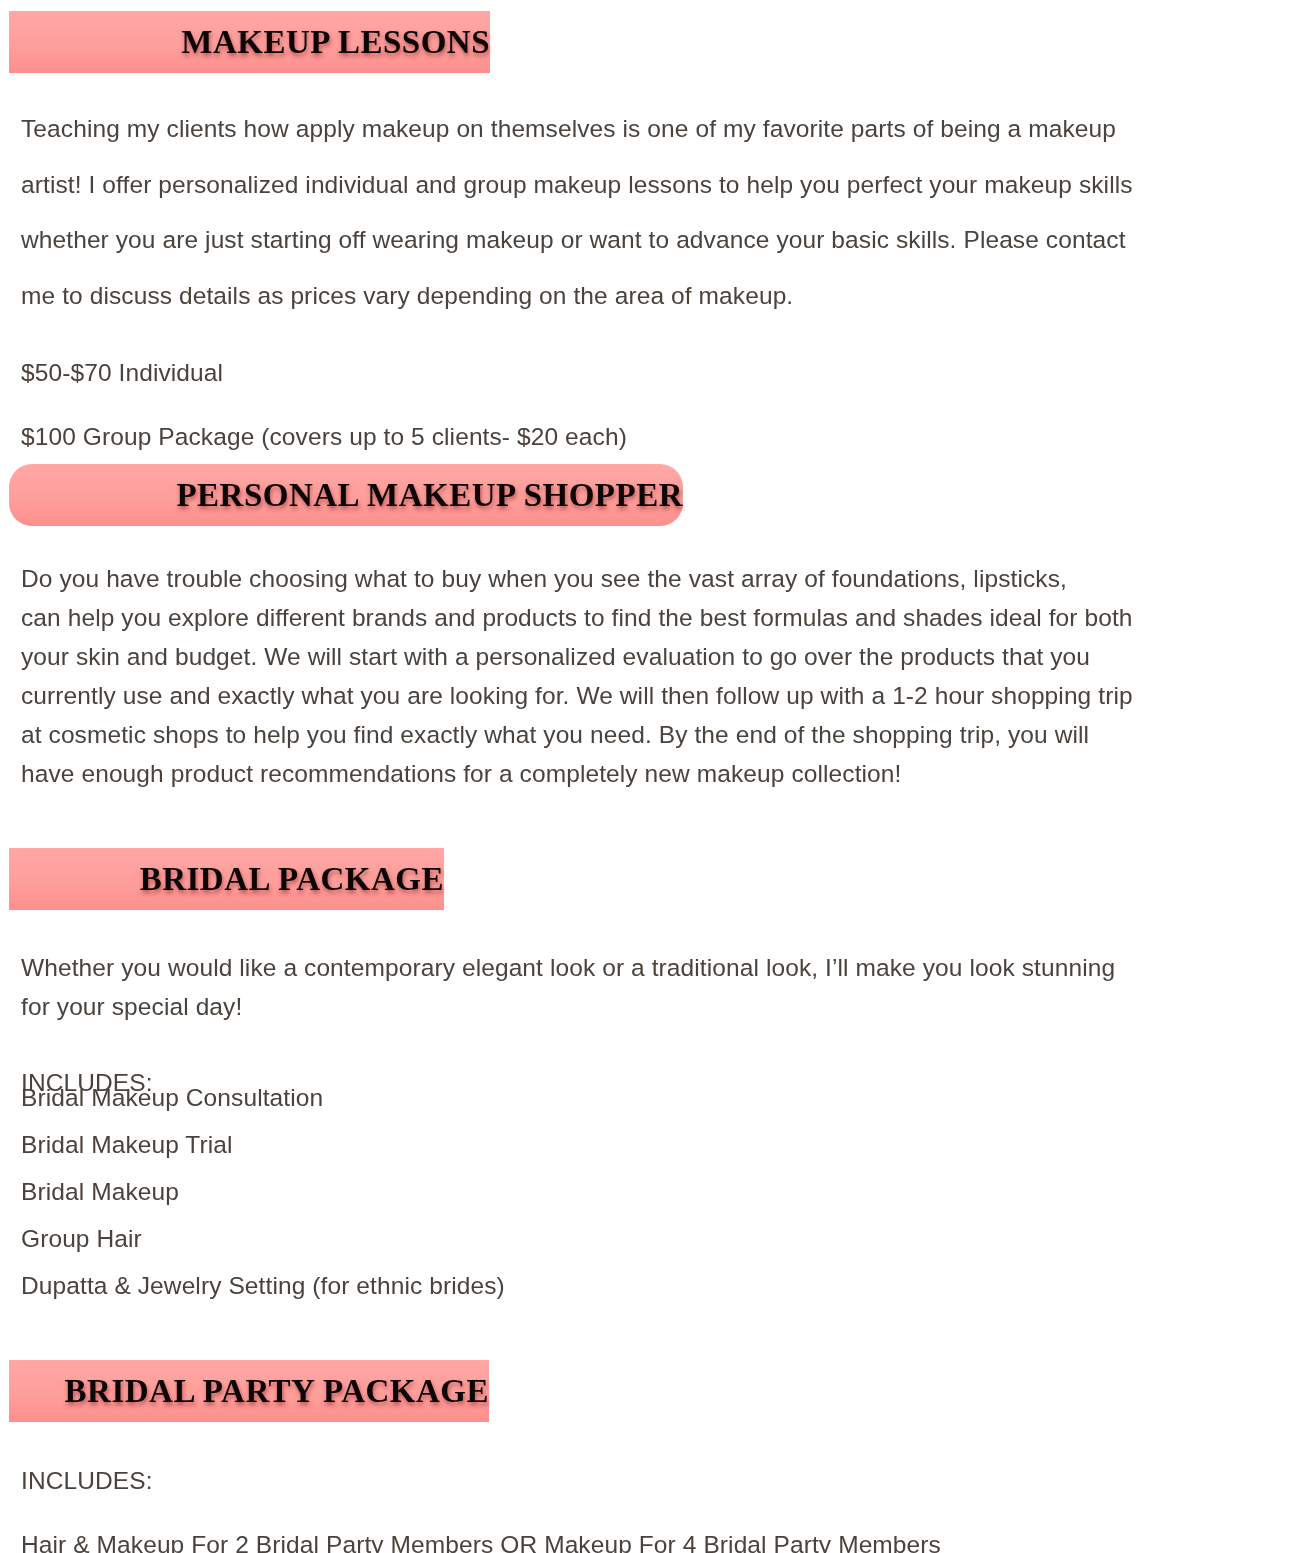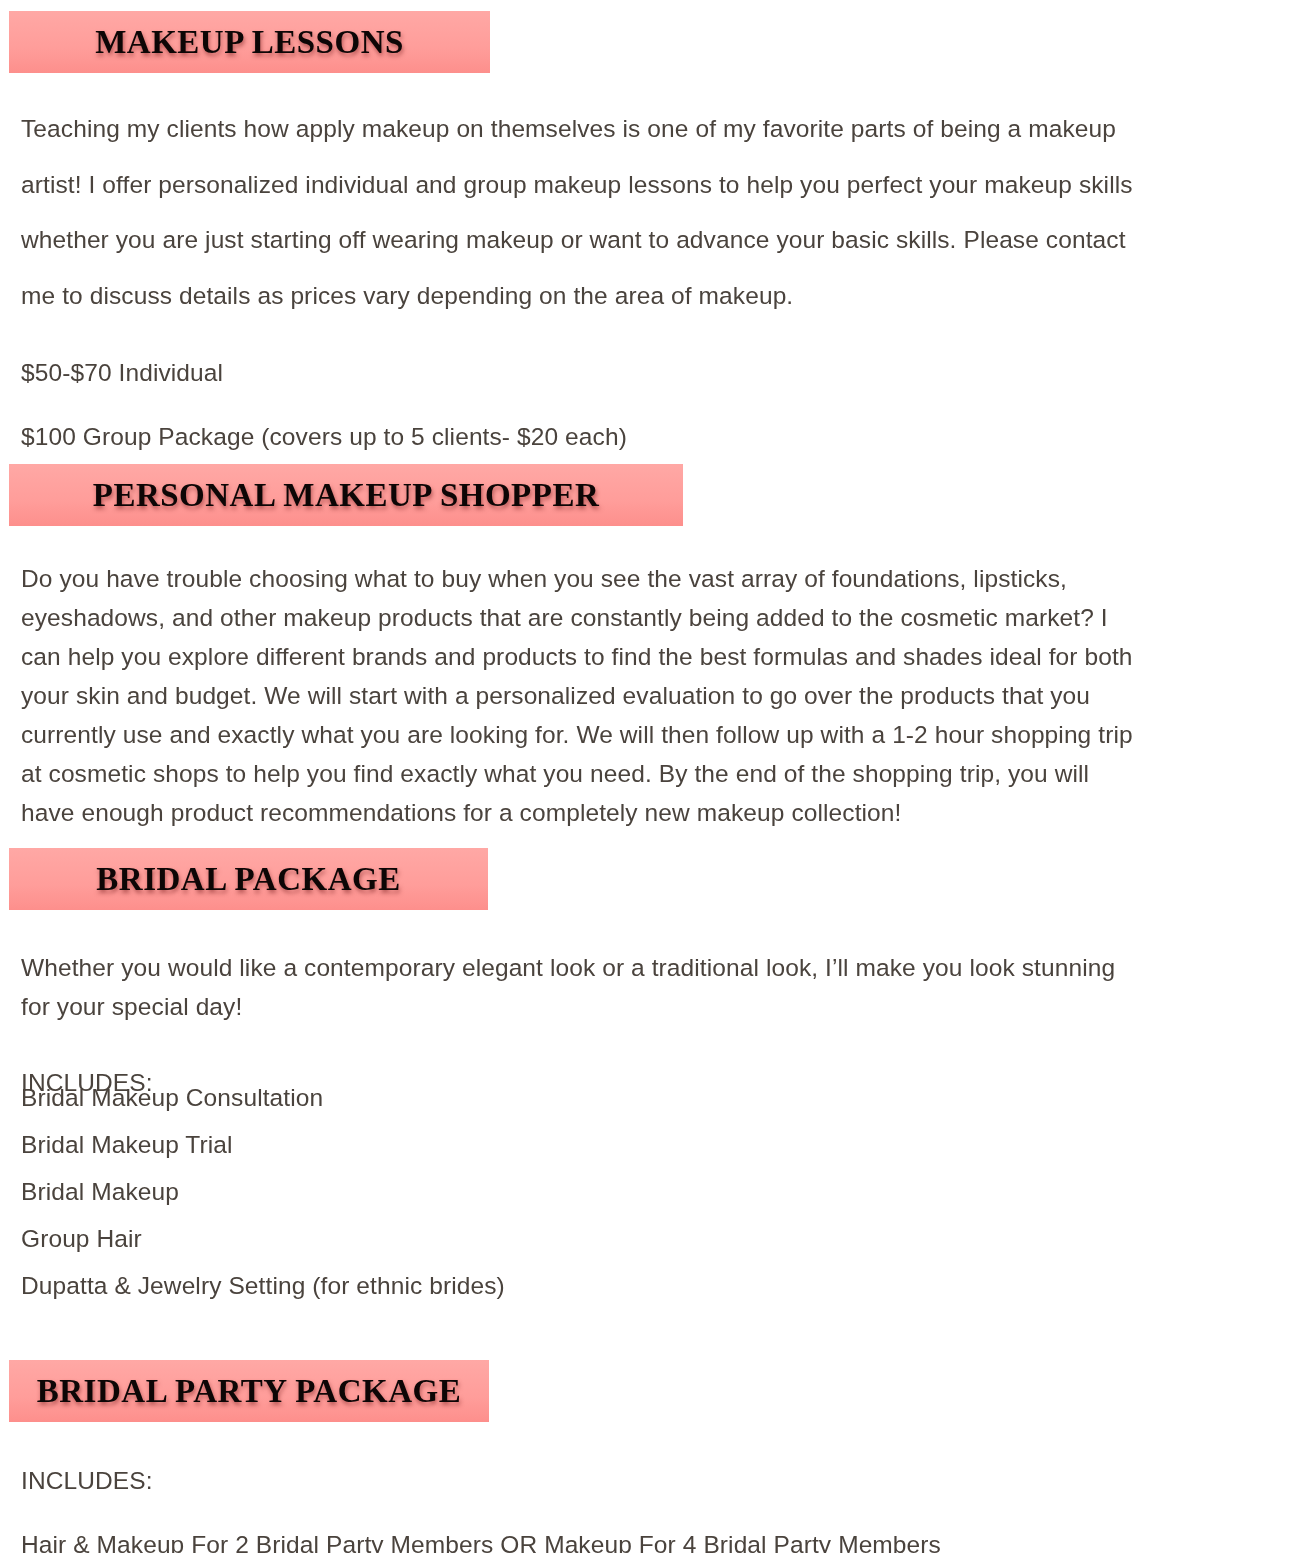--- a/index.html
+++ b/index.html
@@ -15,21 +15,21 @@
     font-family: "Liberation Sans", "DejaVu Sans", sans-serif;
     color: #4a433d;
   }
   .banner {
     position: absolute;
     left: 9px;
     height: 62px;
     background: linear-gradient(to bottom, #ffa8a5 0%, #ff9d9a 60%, #fd8f8c 100%);
     display: flex;
     align-items: center;
-    justify-content: center;
+    justify-content: flex-end;
     box-sizing: border-box;
   }
   .banner-title {
     font-family: "Liberation Serif", "DejaVu Serif", serif;
     font-weight: bold;
     font-size: 33px;
     color: #0d0606;
     letter-spacing: 0.5px;
     text-shadow: 1px 3px 4px rgba(120, 30, 30, 0.55);
     white-space: nowrap;
@@ -57,36 +57,35 @@
     <span class="line">Teaching my clients how apply makeup on themselves is one of my favorite parts of being a makeup</span>
     <span class="line">artist! I offer personalized individual and group makeup lessons to help you perfect your makeup skills</span>
     <span class="line">whether you are just starting off wearing makeup or want to advance your basic skills. Please contact</span>
     <span class="line">me to discuss details as prices vary depending on the area of makeup.</span>
   </div>
   <div class="text" style="top:342px; line-height:38px;">$50-$70 Individual</div>
   <div class="text" style="top:406px; line-height:38px;">$100 Group Package (covers up to 5 clients- $20 each)</div>
 </section>
 
 <section>
-  <div class="banner" style="top:464px; width:674px;">
+  <div class="banner" style="top:464px; width:674px;border-radius:23px;">
     <span class="banner-title">PERSONAL MAKEUP SHOPPER</span>
   </div>
   <div class="text para-tight" style="top:547px;">
     <span class="line">Do you have trouble choosing what to buy when you see the vast array of foundations, lipsticks,</span>
-    <span class="line">eyeshadows, and other makeup products that are constantly being added to the cosmetic market? I</span>
     <span class="line">can help you explore different brands and products to find the best formulas and shades ideal for both</span>
     <span class="line">your skin and budget. We will start with a personalized evaluation to go over the products that you</span>
     <span class="line">currently use and exactly what you are looking for. We will then follow up with a 1-2 hour shopping trip</span>
     <span class="line">at cosmetic shops to help you find exactly what you need. By the end of the shopping trip, you will</span>
     <span class="line">have enough product recommendations for a completely new makeup collection!</span>
   </div>
 </section>
 
 <section>
-  <div class="banner" style="top:848px; width:479px;">
+  <div class="banner" style="top:848px; width:435px;">
     <span class="banner-title">BRIDAL PACKAGE</span>
   </div>
   <div class="text para-tight" style="top:936px;">
     <span class="line">Whether you would like a contemporary elegant look or a traditional look, I’ll make you look stunning</span>
     <span class="line">for your special day!</span>
   </div>
   <div class="text" style="top:1052px; line-height:38px;">INCLUDES:</div>
   <div class="text list" style="top:1062px;">
     <span class="line">Bridal Makeup Consultation</span>
     <span class="line">Bridal Makeup Trial</span>

